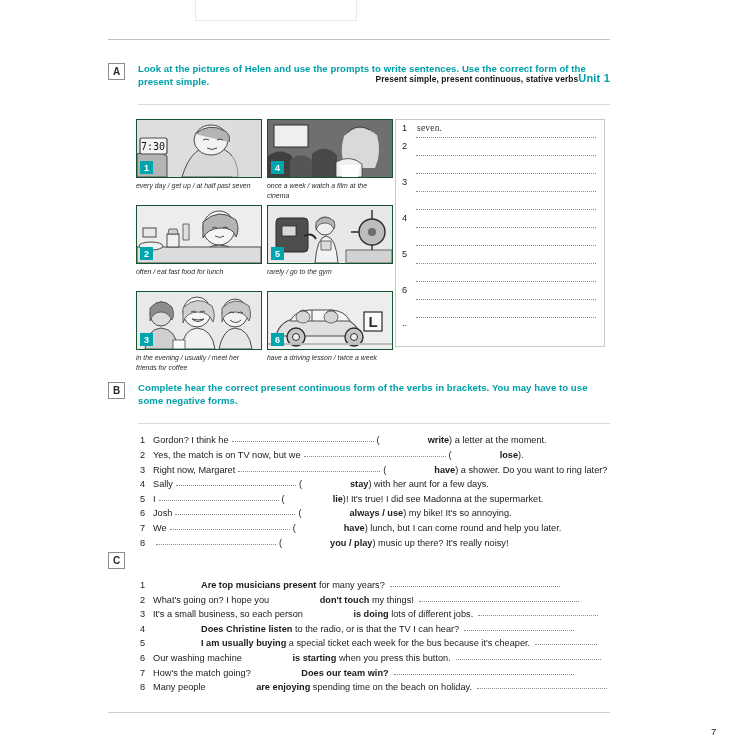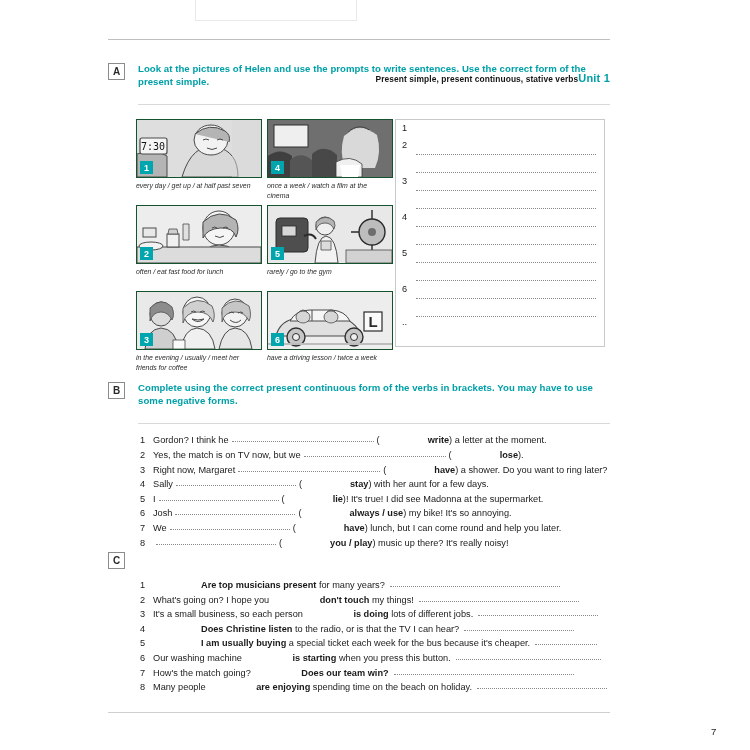--- a/index.html
+++ b/index.html
@@ -227,20 +227,21 @@
               </div>
               <div class="cap">have a driving lesson / twice a week</div>
             </div>
           </div>
         </div>
 
       <div class="answers">
         <div class="ans-row">
           <div class="ans-num">1</div>
           <div class="ans-lines">
+            <div class="dline written">seven.</div>
           </div>
         </div>
         <div id="ansRows">
             <div class="ans-row">
               <div class="ans-num">2</div>
               <div class="ans-lines">
                 <div class="dline"></div>
                 <div class="dline"></div>
               </div>
             </div>
@@ -276,21 +277,21 @@
         <div class="ans-tail">..</div>
       </div>
 
     </div>
   </div>
 
   <div class="ex" id="exB">
     <div class="ex-head">
       <div class="ex-letter">B</div>
       <div class="ex-band">
-        <div class="ex-text">Complete using the correct present continuous form of the verbs in brackets. You may have to use some negative forms.</div>
+        <div class="ex-text">Complete hear the correct present continuous form of the verbs in brackets. You may have to use some negative forms.</div>
       </div>
     </div>
     <div class="qlist" id="bList">
         <div class="q">
           <span class="q-num">1</span>
           <span class="q-text">Gordon? I think he<span class="gap" style="width:142px"></span>(<b>write</b>) a letter at the moment.</span>
         </div>
         <div class="q">
           <span class="q-num">2</span>
           <span class="q-text">Yes, the match is on TV now, but we<span class="gap" style="width:142px"></span>(<b>lose</b>).</span>

